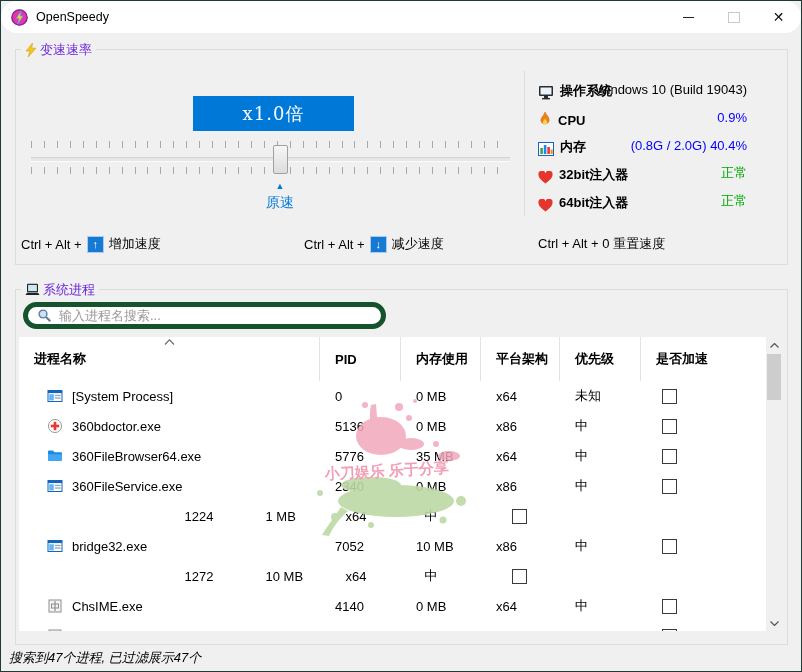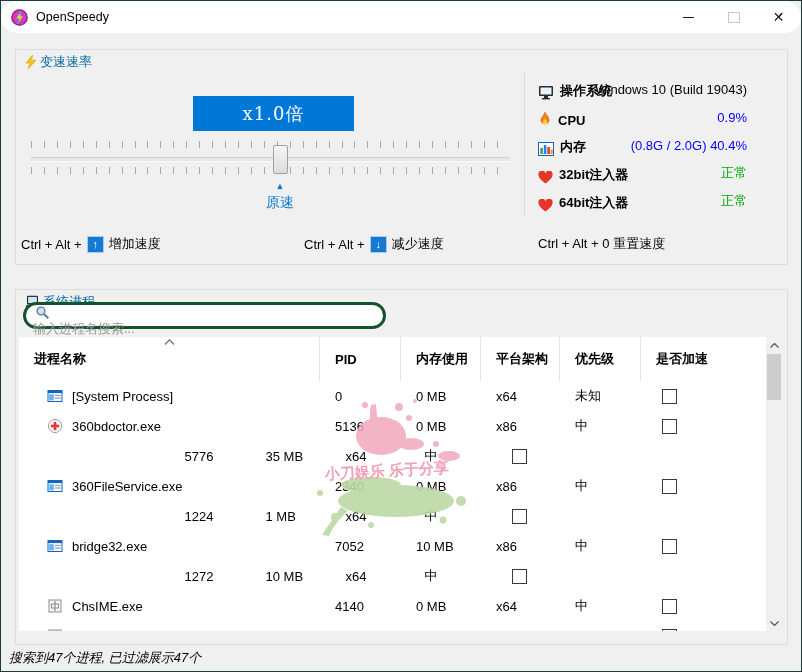--- a/index.html
+++ b/index.html
@@ -8,40 +8,40 @@
   .titlebar{position:absolute;left:0;top:0;width:800px;height:32px;background:#fff;display:flex;align-items:center;border-radius:16px;}
   .titlebar .appicon{margin-left:10px;width:17px;height:17px;}
   .titlebar .title{margin-left:8px;font-size:12.5px;color:#000;}
   .winbtns{position:absolute;right:0;top:0;height:32px;display:flex;}
   .winbtn{width:45px;height:32px;display:flex;align-items:center;justify-content:center;cursor:default;}
   .minglyph{width:11px;height:0;border-top:1.5px solid #222;}
   .maxglyph{width:10px;height:9px;border:1px solid #c9c9c9;}
   .closeglyph{font-size:14px;color:#111;line-height:1;}
   
   .groupbox{position:absolute;border:1px solid #dcdcdc;background:transparent;}
-  .legend{position:absolute;background:#f0f0f0;padding:0 4px;font-size:13px;color:#0369a1;display:flex;align-items:center;gap:3px;height:17px;margin-top:12px;}
+  .legend{position:absolute;background:#f0f0f0;padding:0 4px;font-size:13px;color:#6d28d9;display:flex;align-items:center;gap:3px;height:17px;}
   
   .speedlabel{position:absolute;left:192px;top:95px;width:161px;height:35px;background:#0078d7;color:#fff;
     font-family:"DejaVu Serif",serif;font-size:18px;display:flex;align-items:center;justify-content:center;letter-spacing:1px;}
   .ticks{position:absolute;left:30px;width:479px;height:7px;
     background:repeating-linear-gradient(to right,#a8a8a8 0,#a8a8a8 1px,transparent 1px,transparent 12.94px);}
   .groove{position:absolute;left:30px;top:156px;width:479px;height:3px;background:#e6e6e6;border-top:1px solid #d2d2d2;border-bottom:1px solid #fbfbfb;}
   .handle{position:absolute;left:272px;top:144px;width:13px;height:27px;background:linear-gradient(#f6f6f6,#dcdcdc);border:1px solid #a0a0a0;border-radius:2px;z-index:2;}
   .tri{position:absolute;left:266px;top:180px;width:26px;text-align:center;color:#0078d7;font-size:9px;}
   .origin{position:absolute;left:251px;top:193px;width:56px;text-align:center;color:#0078d7;font-size:14px;}
   .vline{position:absolute;left:523px;top:70px;width:1px;height:145px;background:#dcdcdc;}
   
   .inforow{position:absolute;left:537px;width:211px;height:22px;display:flex;align-items:flex-end;}
   .inforow .lbl{font-weight:bold;font-size:13px;color:#000;margin-left:6px;white-space:nowrap;}
   .infoval{position:absolute;right:54px;height:22px;display:flex;align-items:center;font-size:13px;white-space:nowrap;}
   
   .shortcut{position:absolute;top:234px;font-size:13px;color:#000;display:flex;align-items:center;gap:5px;white-space:nowrap;}
   .keyicon{display:inline-flex;width:15px;height:15px;background:#1679d2;border:1px solid #a9cdf0;color:#fff;font-size:11px;align-items:center;justify-content:center;line-height:1;}
   
-  .search{position:absolute;left:22px;top:301px;width:363px;height:27px;background:#fff;border:3px solid #14532d;border-radius:14px;display:flex;box-sizing:border-box;flex-direction:column;}
+  .search{position:absolute;left:22px;top:301px;width:363px;height:27px;background:#fff;border:5px solid #14532d;border-radius:14px;display:flex;align-items:center;box-sizing:border-box;}
   .search svg{margin-left:9px;flex:none;}
   .search input{border:none;outline:none;background:transparent;font-size:13px;margin-left:5px;width:300px;color:#333;font-family:"Liberation Sans",sans-serif;}
   .search input::placeholder{color:#9a9a9a;}
   
   .table{position:absolute;left:18px;top:336px;width:763px;height:294px;background:#fff;overflow:hidden;}
   .thead{display:flex;height:44px;position:relative;}
   .th{display:flex;align-items:center;font-weight:bold;font-size:13px;color:#000;box-sizing:border-box;padding-left:15px;border-right:1px solid #e3e3e3;}
   .th:last-child{border-right:none;}
   .col-name{width:301px;flex:none;}
   .col-pid{width:81px;flex:none;}
@@ -230,20 +230,27 @@
           </div>
           <div class="td col-pid">5136</div>
           <div class="td col-mem">0 MB</div>
           <div class="td col-arch">x86</div>
           <div class="td col-prio">中</div>
           <div class="td col-accel">
             <div class="cb"></div>
           </div>
         </div>
         <div class="trow">
+          <div class="td name col-name">
+            <svg class="picon" viewBox="0 0 16 16">
+              <path d="M1 3.5 A1 1 0 0 1 2 2.5 H6 L7.5 4.2 H14 A1 1 0 0 1 15 5.2 V12 A1 1 0 0 1 14 13 H2 A1 1 0 0 1 1 12 Z" fill="#1e88e5"></path>
+              <path d="M1 6.2 H15 V12 A1 1 0 0 1 14 13 H2 A1 1 0 0 1 1 12 Z" fill="#42a5f5"></path>
+            </svg>
+            <span>360FileBrowser64.exe</span>
+          </div>
           <div class="td col-pid">5776</div>
           <div class="td col-mem">35 MB</div>
           <div class="td col-arch">x64</div>
           <div class="td col-prio">中</div>
           <div class="td col-accel">
             <div class="cb"></div>
           </div>
         </div>
         <div class="trow">
           <div class="td name col-name">

